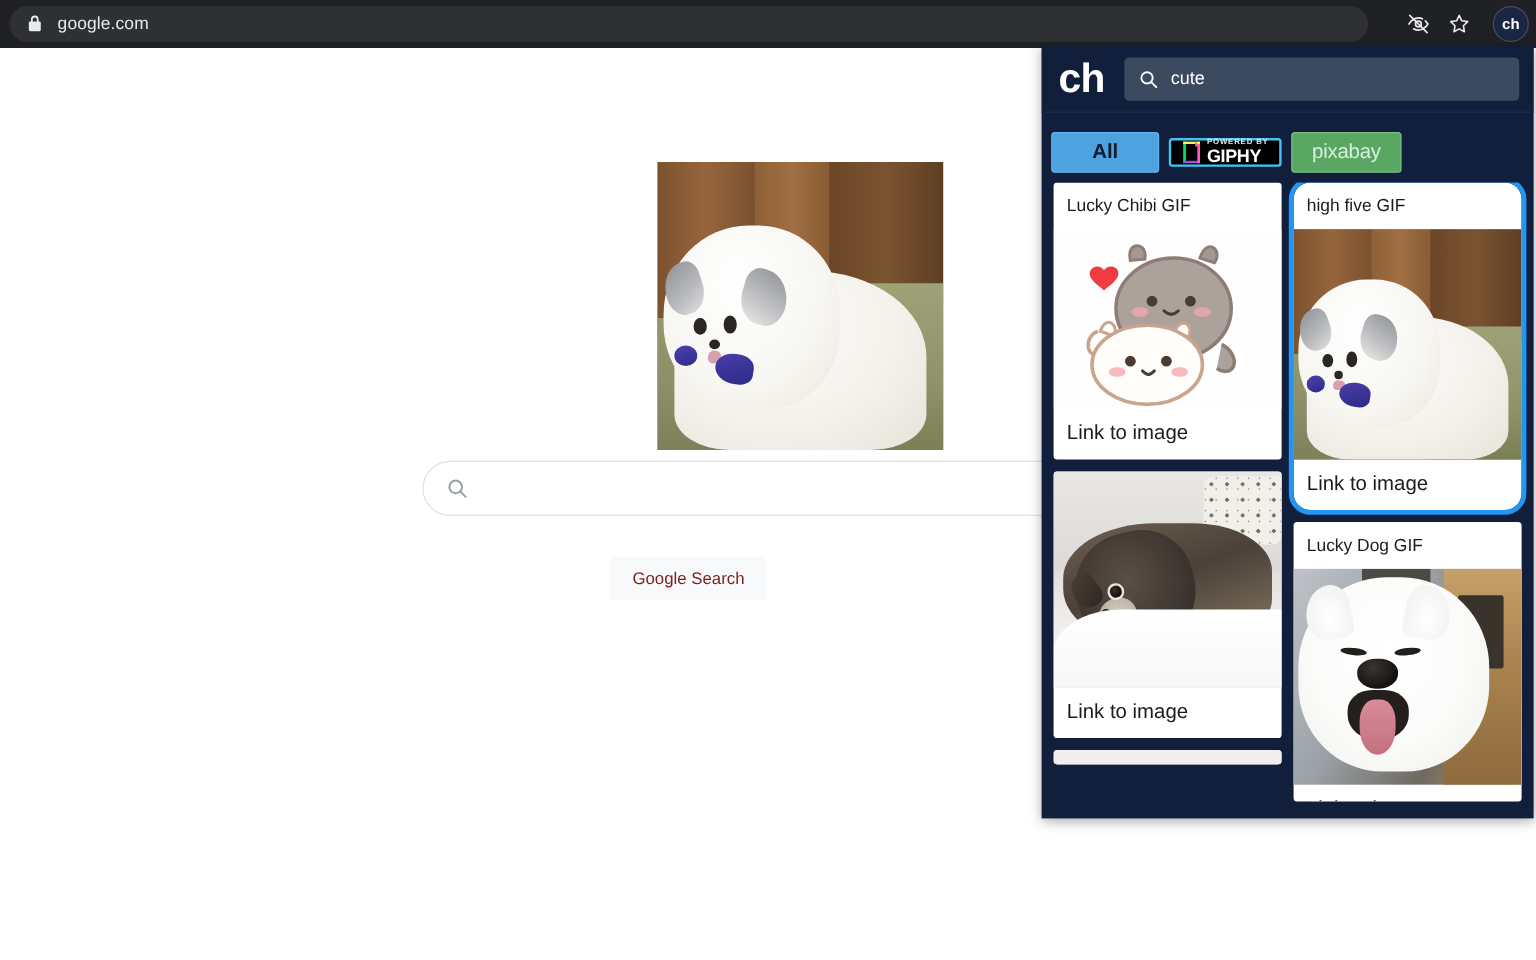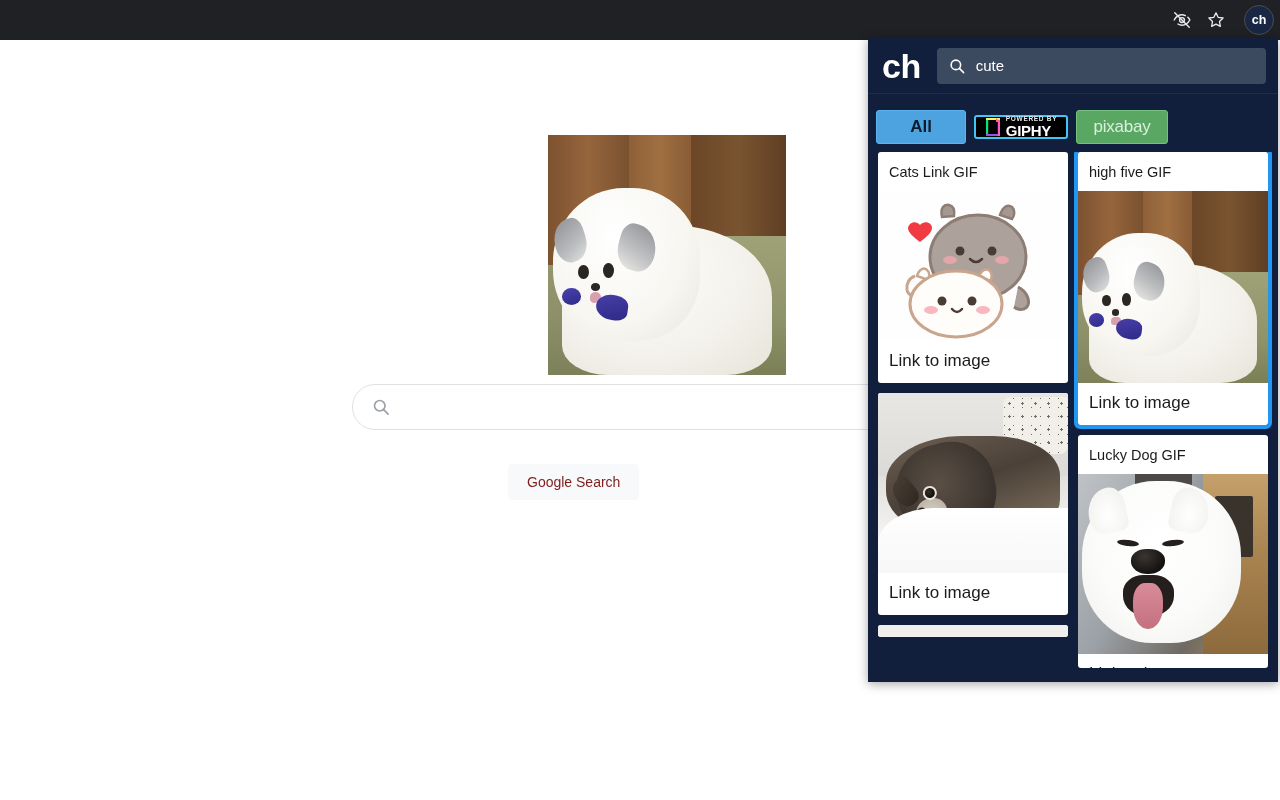--- a/index.html
+++ b/index.html
@@ -199,21 +199,21 @@
   .gif-card {
     background: #ffffff;
     border-radius: 3px;
     overflow: hidden;
     display: flex; flex-direction: column;
     cursor: pointer;
   }
   .gif-card.selected {
     outline: 4px solid #2196f3;
     outline-offset: 0;
-    border-radius: 2px;
+    border-radius: 14px;
   }
   .card-title {
     font-size: 14.5px;
     color: #1b1b1b;
     padding: 12px 11px 11px 11px;
     white-space: nowrap; overflow: hidden; text-overflow: ellipsis;
   }
   .card-media {
     width: 100%;
     position: relative;
@@ -334,20 +334,26 @@
     border-radius:40% 40% 50% 50%; }
 
   
   .chibi-svg { display:block; width:100%; height:100%; }
 </style>
 </head>
 <body>
 
 <div id="browser-chrome">
 
+  <div id="omnibox">
+    <svg id="lock-icon" viewBox="0 0 14 16">
+      <path d="M7 1a3.2 3.2 0 0 0-3.2 3.2V6H3.2A1.2 1.2 0 0 0 2 7.2v5.6A1.2 1.2 0 0 0 3.2 14h7.6A1.2 1.2 0 0 0 12 12.8V7.2A1.2 1.2 0 0 0 10.8 6h-.6V4.2A3.2 3.2 0 0 0 7 1Zm0 1.5a1.7 1.7 0 0 1 1.7 1.7V6H5.3V4.2A1.7 1.7 0 0 1 7 2.5Z" fill="#e8eaed"></path>
+    </svg>
+    <span id="omnibox-url">google.com</span>
+  </div>
 
   <div class="chrome-action" id="eye-slash-btn">
     <svg width="20" height="20" viewBox="0 0 24 24" fill="none" stroke="#e8eaed" stroke-width="1.7" stroke-linecap="round">
       <path d="M2.6 12s3.5-6.2 9.4-6.2c1.5 0 2.8.4 4 1"></path>
       <path d="M19 8.8c1.5 1.5 2.4 3.2 2.4 3.2s-3.5 6.2-9.4 6.2c-1.9 0-3.5-.6-4.8-1.4"></path>
       <circle cx="12" cy="12" r="2.9"></circle>
       <path d="M3.3 3.3 20.7 20.7"></path>
     </svg>
   </div>
 
@@ -436,21 +442,21 @@
       <span>pixabay</span>
     </div>
   </div>
 
   <div id="results-scroll">
     <div id="results-columns">
 
       <div class="results-col left">
 
         <div class="gif-card">
-          <div class="card-title">Cats Link GIF</div>
+          <div class="card-title">Lucky Chibi GIF</div>
           <div class="card-media chibi-wrap" style="height:150px">
             <svg class="chibi-svg" viewBox="0 0 182 150">
               <rect width="182" height="150" fill="#fefefe"></rect>
               <path d="M33 85c-6 2-9 8-8 14 1 5 6 7 9 5" fill="none" stroke="#c9a58e" stroke-width="3"></path>
               <path d="M60 26c-2-9 2-13 7-12 4 1 6 5 5 11z" fill="#a59891" stroke="#8d7d75" stroke-width="2.5"></path>
               <path d="M118 24c3-9 8-11 12-8 3 3 3 8 0 12z" fill="#a59891" stroke="#8d7d75" stroke-width="2.5"></path>
               <ellipse cx="96" cy="66" rx="48" ry="42" fill="#ada29b" stroke="#8d7d75" stroke-width="3"></ellipse>
               <path d="M136 96c8 4 12 12 10 18-2 5-9 6-14 2" fill="#ada29b" stroke="#8d7d75" stroke-width="3"></path>
               <circle cx="78" cy="60" r="4.5" fill="#4a3b33"></circle>
               <circle cx="110" cy="60" r="4.5" fill="#4a3b33"></circle>

